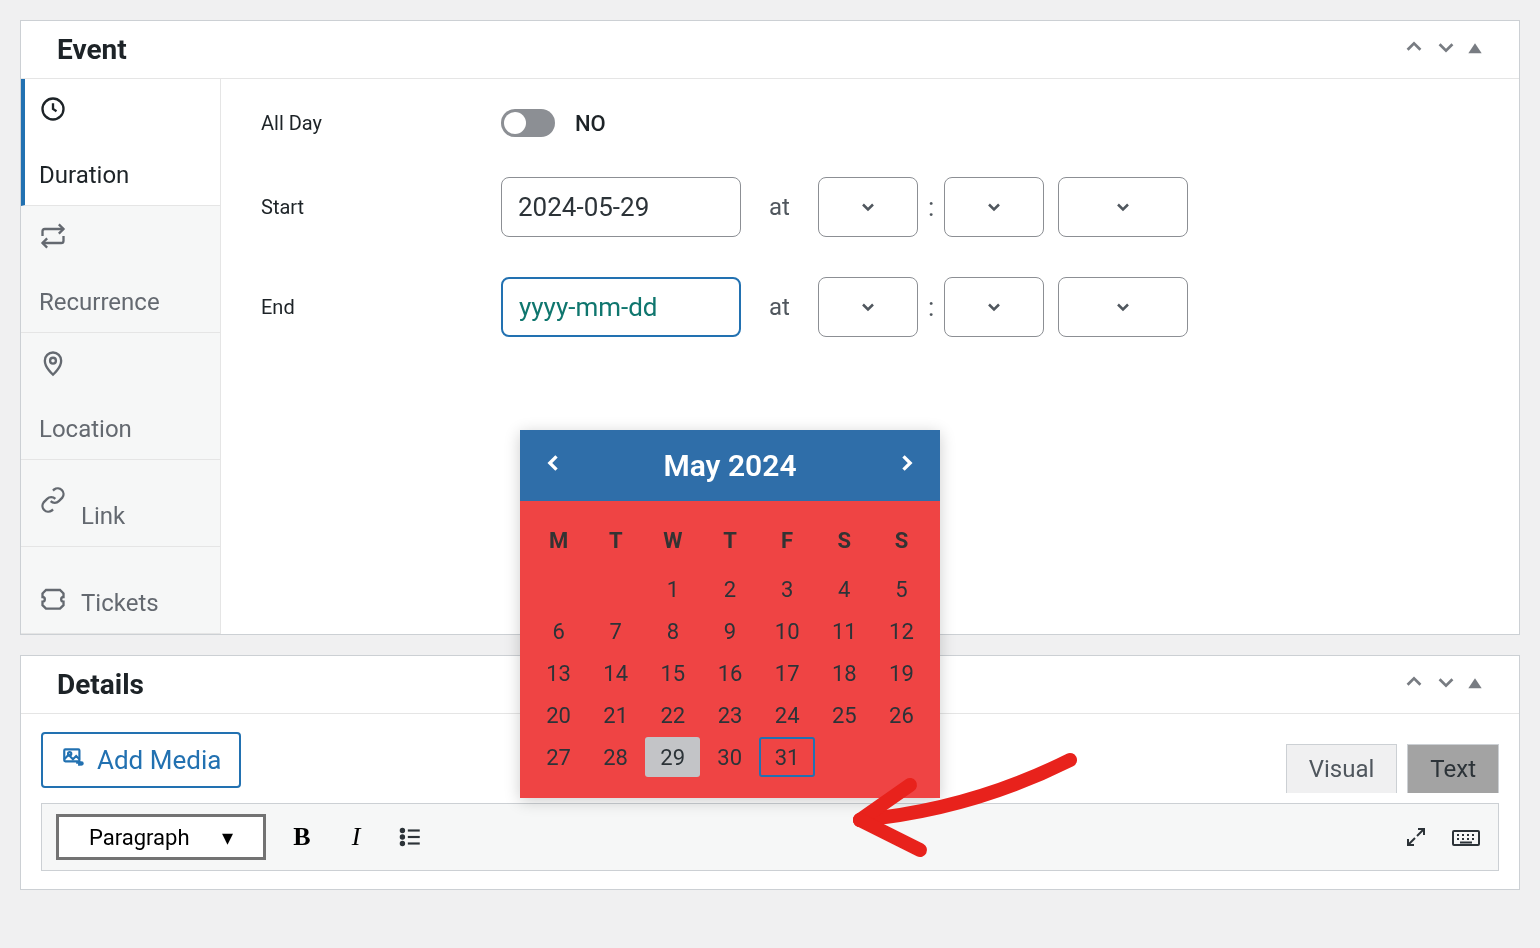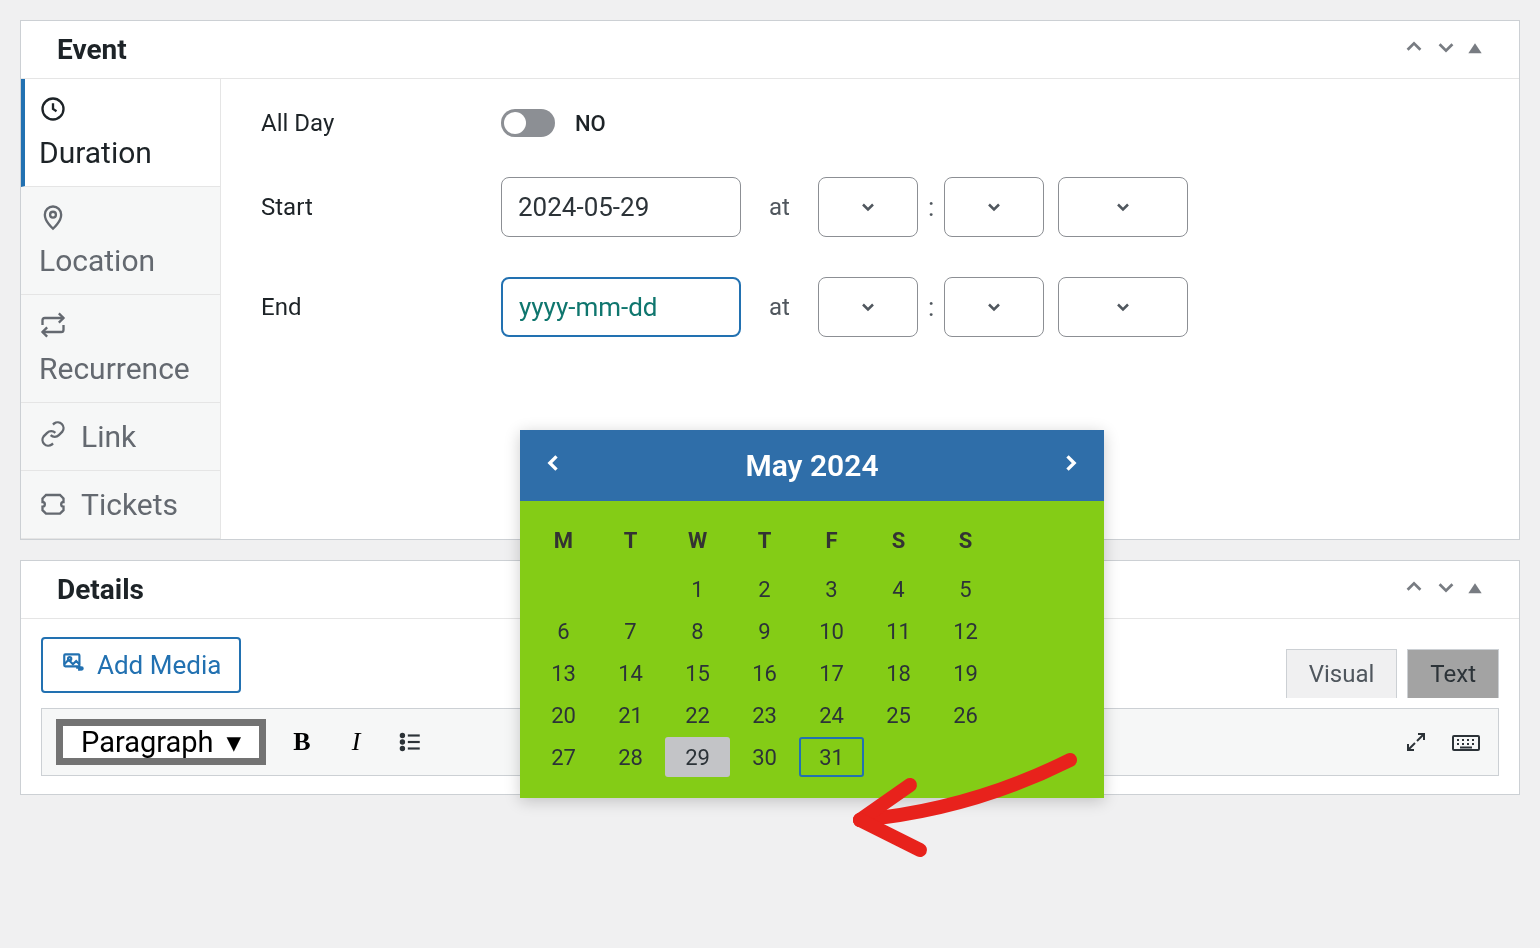--- a/index.html
+++ b/index.html
@@ -10,61 +10,61 @@
   .panel-title { font-size: 28px; font-weight: 700; color: #1d2327; }
   .panel-controls { display: flex; gap: 10px; }
   .panel-controls span { color: #787c82; cursor: pointer; font-size: 22px; }
   
   .event-body { display: flex; }
   .sidebar { width: 200px; border-right: 1px solid #e5e5e5; }
   .sidebar-item { display: flex; flex-direction: column; padding: 16px 18px; border-bottom: 1px solid #e5e5e5; cursor: pointer; color: #646970; }
   .sidebar-item.active { border-left: 4px solid #2271b1; color: #1d2327; padding-left: 14px; background:#fff; }
   .sidebar-item:not(.active) { background:#f6f7f7; }
   .sidebar-item .sb-icon { font-size: 24px; margin-bottom: 6px; }
-  .sidebar-item .sb-label { font-size: 30px; }
+  .sidebar-item .sb-label { font-size: 24px; margin-top: 26px; }
   
   .content { flex: 1; padding: 30px 40px; }
   .row { display: flex; align-items: center; margin-bottom: 40px; }
-  .row-label { width: 240px; font-size: 24px; color: #1d2327; }
+  .row-label { width: 240px; font-size: 20px; color: #1d2327; }
   
   .toggle { width: 54px; height: 28px; background: #8c8f94; border-radius: 14px; position: relative; cursor: pointer; }
   .toggle-knob { width: 22px; height: 22px; background:#fff; border-radius:50%; position:absolute; top:3px; left:3px; }
   .toggle-label { margin-left: 20px; font-size: 22px; color:#1d2327; font-weight:500; }
   
   .date-input { width: 240px; height: 60px; border:1px solid #8c8f94; border-radius:8px; padding:0 16px; font-size:26px; color:#2c3338; }
   .date-input.placeholder { color:#0f766e; }
   .date-input.focused { border:2px solid #2271b1; outline:none; }
   .at { margin: 0 28px; font-size:24px; color:#50575e; }
   .sel { width:100px; height:60px; border:1px solid #8c8f94; border-radius:8px; background:#fff; display:flex; align-items:center; justify-content:center; cursor:pointer; }
   .sel.wide { width:100px; }
   .sel.wider { width:130px; }
   .colon { margin:0 10px; font-size:26px; color:#50575e; }
   .chev { display:inline-block; }
   
   
-  .calendar { position:absolute; top:430px; left:520px; width:584px; background:#84cc16; box-shadow:0 3px 15px rgba(0,0,0,.2); z-index:10; }
+  .calendar { position:absolute; top:430px; left:520px; width:420px; background:#ef4444; box-shadow:0 3px 15px rgba(0,0,0,.2); z-index:10; }
   .cal-header { background:#2f6ea9; color:#fff; display:flex; align-items:center; justify-content:space-between; padding:18px 24px; }
   .cal-nav { font-size:28px; cursor:pointer; font-weight:700; }
   .cal-title { font-size:30px; font-weight:600; }
   .cal-grid { padding:12px 10px 20px; }
   .cal-row { display:flex; }
   .cal-cell { width:67px; height:45px; display:flex; align-items:center; justify-content:center; font-size:22px; color:#2c3338; }
   .cal-dow { font-weight:700; color:#333; height:55px; }
   .cal-day { cursor:pointer; border-radius:3px; margin:1px; height:40px; width:65px; }
   .cal-day.today { background:#c3c4c7; font-weight:400; }
   .cal-day.selected { border:2px solid #2271b1; }
   
   
   .details-body { padding: 18px 20px; }
   .add-media-btn { display:inline-flex; align-items:center; gap:10px; border:2px solid #2271b1; color:#2271b1; background:#fff; padding:10px 18px; font-size:26px; border-radius:4px; cursor:pointer; }
   .editor-tabs { display:flex; justify-content:flex-end; gap:10px; margin-top:-44px; margin-bottom:8px;margin-left:12px; }
   .ed-tab { padding:10px 22px; font-size:24px; border:1px solid #ccd0d4; background:#f0f0f1; cursor:pointer; border-bottom:none; color:#50575e; }
   .ed-tab.active { background:#a3a3a3; color:#2c3338; }
   .toolbar { display:flex; align-items:center; gap:18px; background:#f6f7f7; border:1px solid #ccd0d4; padding:10px 14px; margin-top:10px; }
-  .para-sel { width:210px; height:46px; border:7px solid #737373; background:#fff; display:flex; align-items:center; justify-content:space-between; padding:0 18px; font-size:29px; cursor:pointer; }
+  .para-sel { width:210px; height:46px; border:3px solid #737373; background:#fff; display:flex; align-items:center; justify-content:space-between; padding:0 30px; font-size:22px; cursor:pointer; }
   .tb-btn { width:36px; height:36px; display:flex; align-items:center; justify-content:center; font-size:26px; cursor:pointer; }
   .tb-btn.bold { font-weight:900; font-family: Georgia, serif; }
   .tb-btn.italic { font-style:italic; font-family: Georgia, serif; }
   .toolbar-right { margin-left:auto; display:flex; gap:14px; }
   
   
   .arrow-anno { position:absolute; top:740px; left:820px; pointer-events:none; z-index:20; }
 </style>
 </head>
 <body>
@@ -88,33 +88,33 @@
     <div class="sidebar">
       <div class="sidebar-item active">
         <span class="sb-icon"><svg width="28" height="28" viewBox="0 0 24 24" fill="none" stroke="#1d2327" stroke-width="2">
               <circle cx="12" cy="12" r="9"></circle>
               <polyline points="12 7 12 12 15 14"></polyline>
             </svg></span>
         <span class="sb-label">Duration</span>
       </div>
       <div class="sidebar-item">
         <span class="sb-icon"><svg width="28" height="28" viewBox="0 0 24 24" fill="none" stroke="#646970" stroke-width="2">
-              <path d="M12 22s7-6 7-12a7 7 0 1 0-14 0c0 6 7 12 7 12z"></path>
-              <circle cx="12" cy="10" r="2.5"></circle>
-            </svg></span>
-        <span class="sb-label">Location</span>
-      </div>
-      <div class="sidebar-item">
-        <span class="sb-icon"><svg width="28" height="28" viewBox="0 0 24 24" fill="none" stroke="#646970" stroke-width="2">
               <polyline points="17 2 21 6 17 10"></polyline>
               <path d="M3 12V8a2 2 0 0 1 2-2h16"></path>
               <polyline points="7 22 3 18 7 14"></polyline>
               <path d="M21 12v4a2 2 0 0 1-2 2H3"></path>
             </svg></span>
         <span class="sb-label">Recurrence</span>
+      </div>
+      <div class="sidebar-item">
+        <span class="sb-icon"><svg width="28" height="28" viewBox="0 0 24 24" fill="none" stroke="#646970" stroke-width="2">
+              <path d="M12 22s7-6 7-12a7 7 0 1 0-14 0c0 6 7 12 7 12z"></path>
+              <circle cx="12" cy="10" r="2.5"></circle>
+            </svg></span>
+        <span class="sb-label">Location</span>
       </div>
       <div class="sidebar-item" style="flex-direction:row;align-items:center;gap:14px">
         <span class="sb-icon" style="margin-bottom:0"><svg width="28" height="28" viewBox="0 0 24 24" fill="none" stroke="#646970" stroke-width="2">
               <path d="M10 13a5 5 0 0 0 7 0l3-3a5 5 0 0 0-7-7l-1 1"></path>
               <path d="M14 11a5 5 0 0 0-7 0l-3 3a5 5 0 0 0 7 7l1-1"></path>
             </svg></span>
         <span class="sb-label">Link</span>
       </div>
       <div class="sidebar-item" style="flex-direction:row;align-items:flex-end;gap:14px">
         <span class="sb-icon" style="margin-bottom:0"><svg width="28" height="28" viewBox="0 0 24 24" fill="none" stroke="#646970" stroke-width="2">

